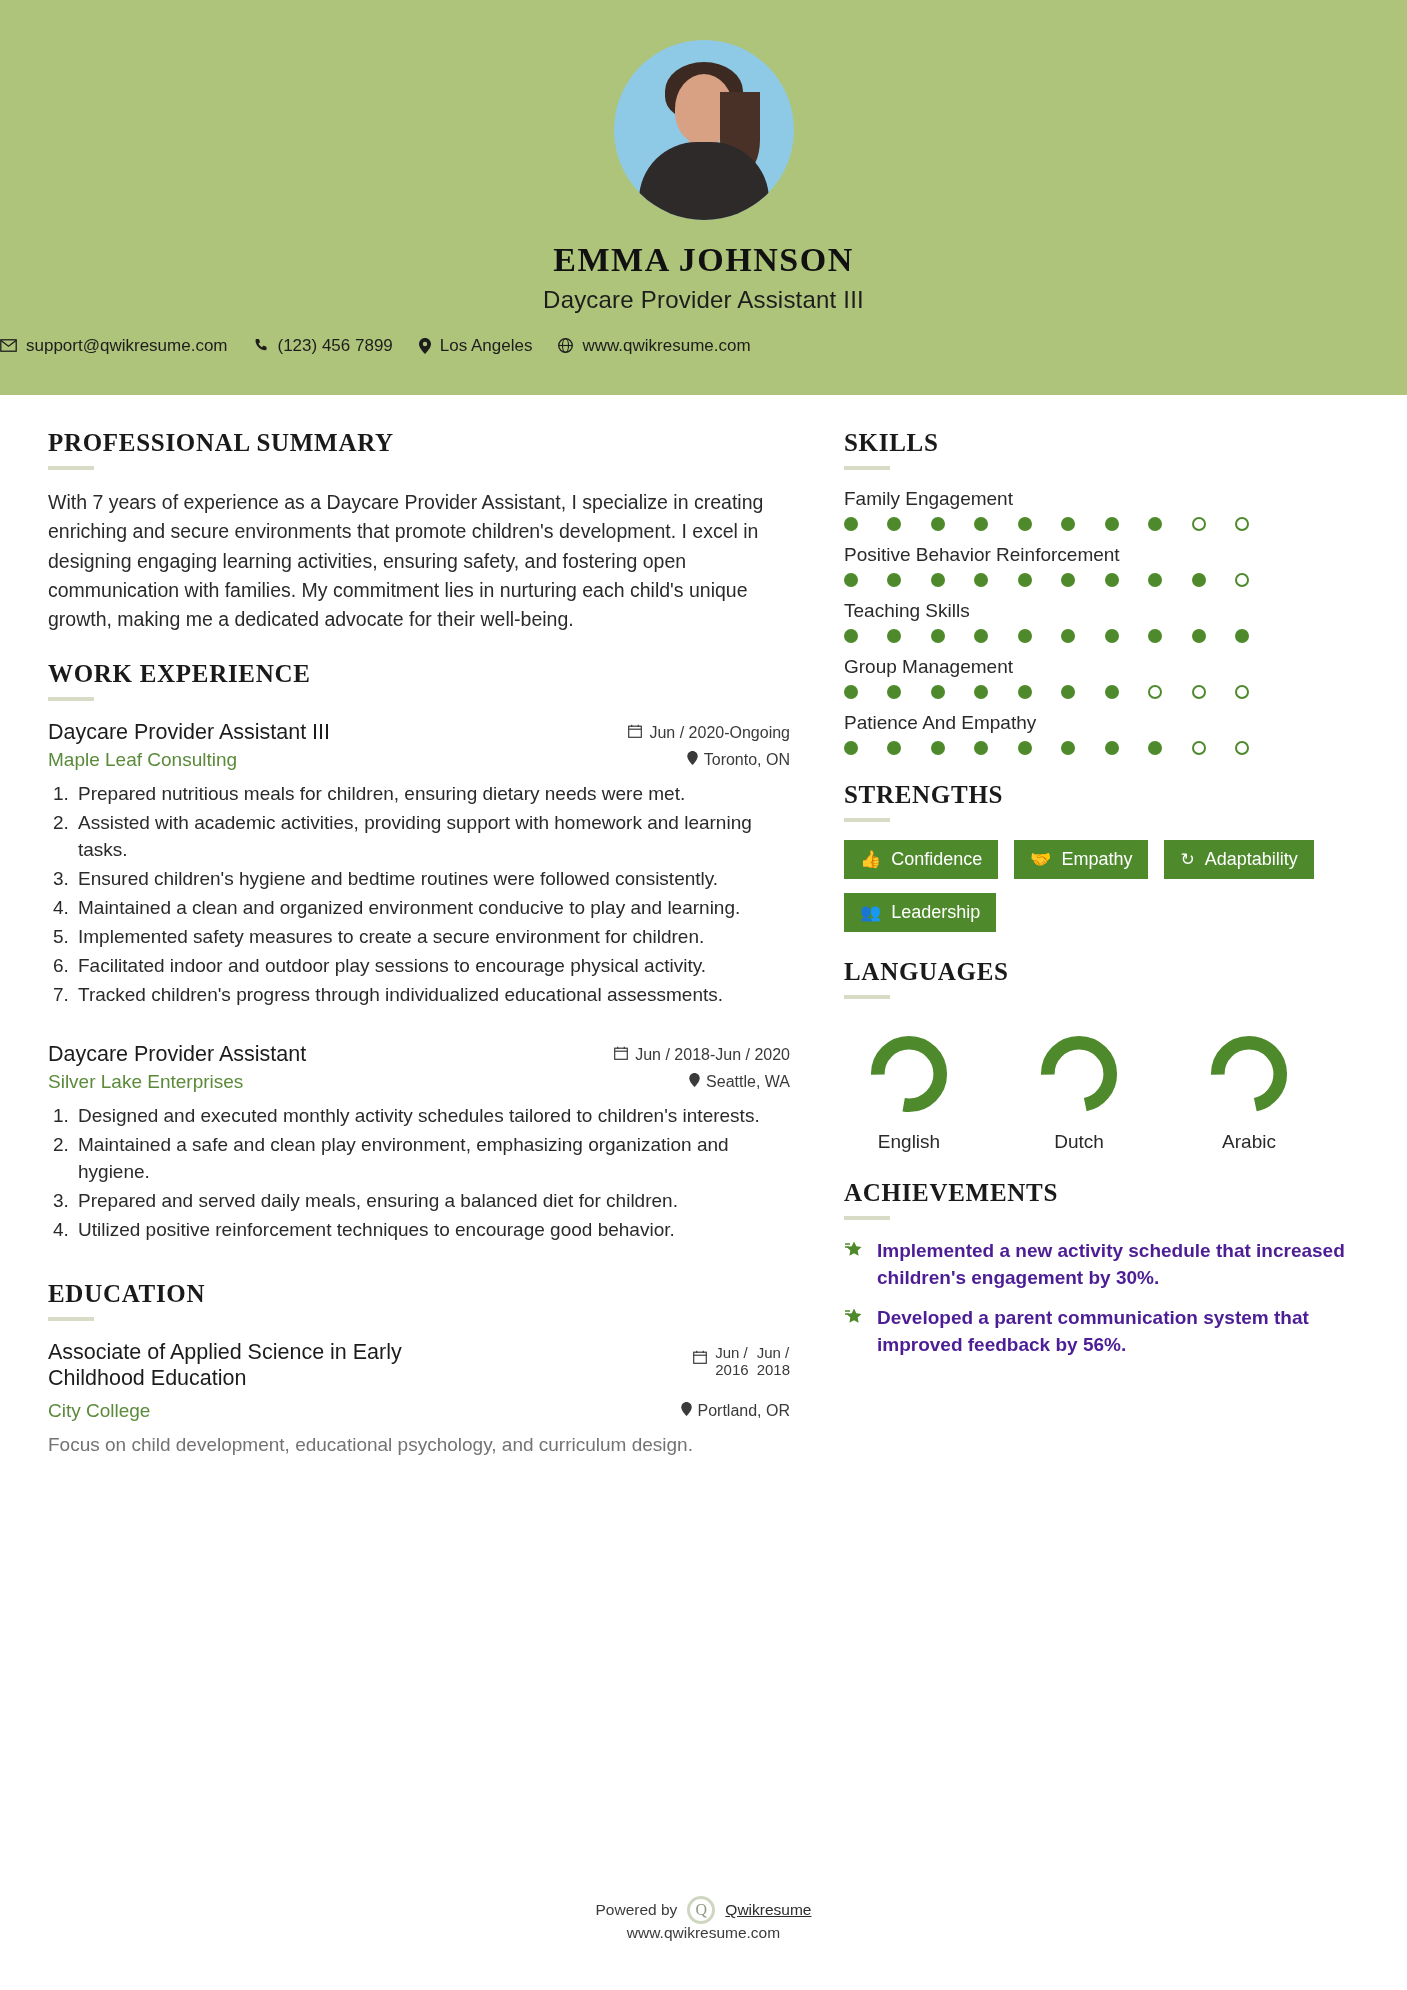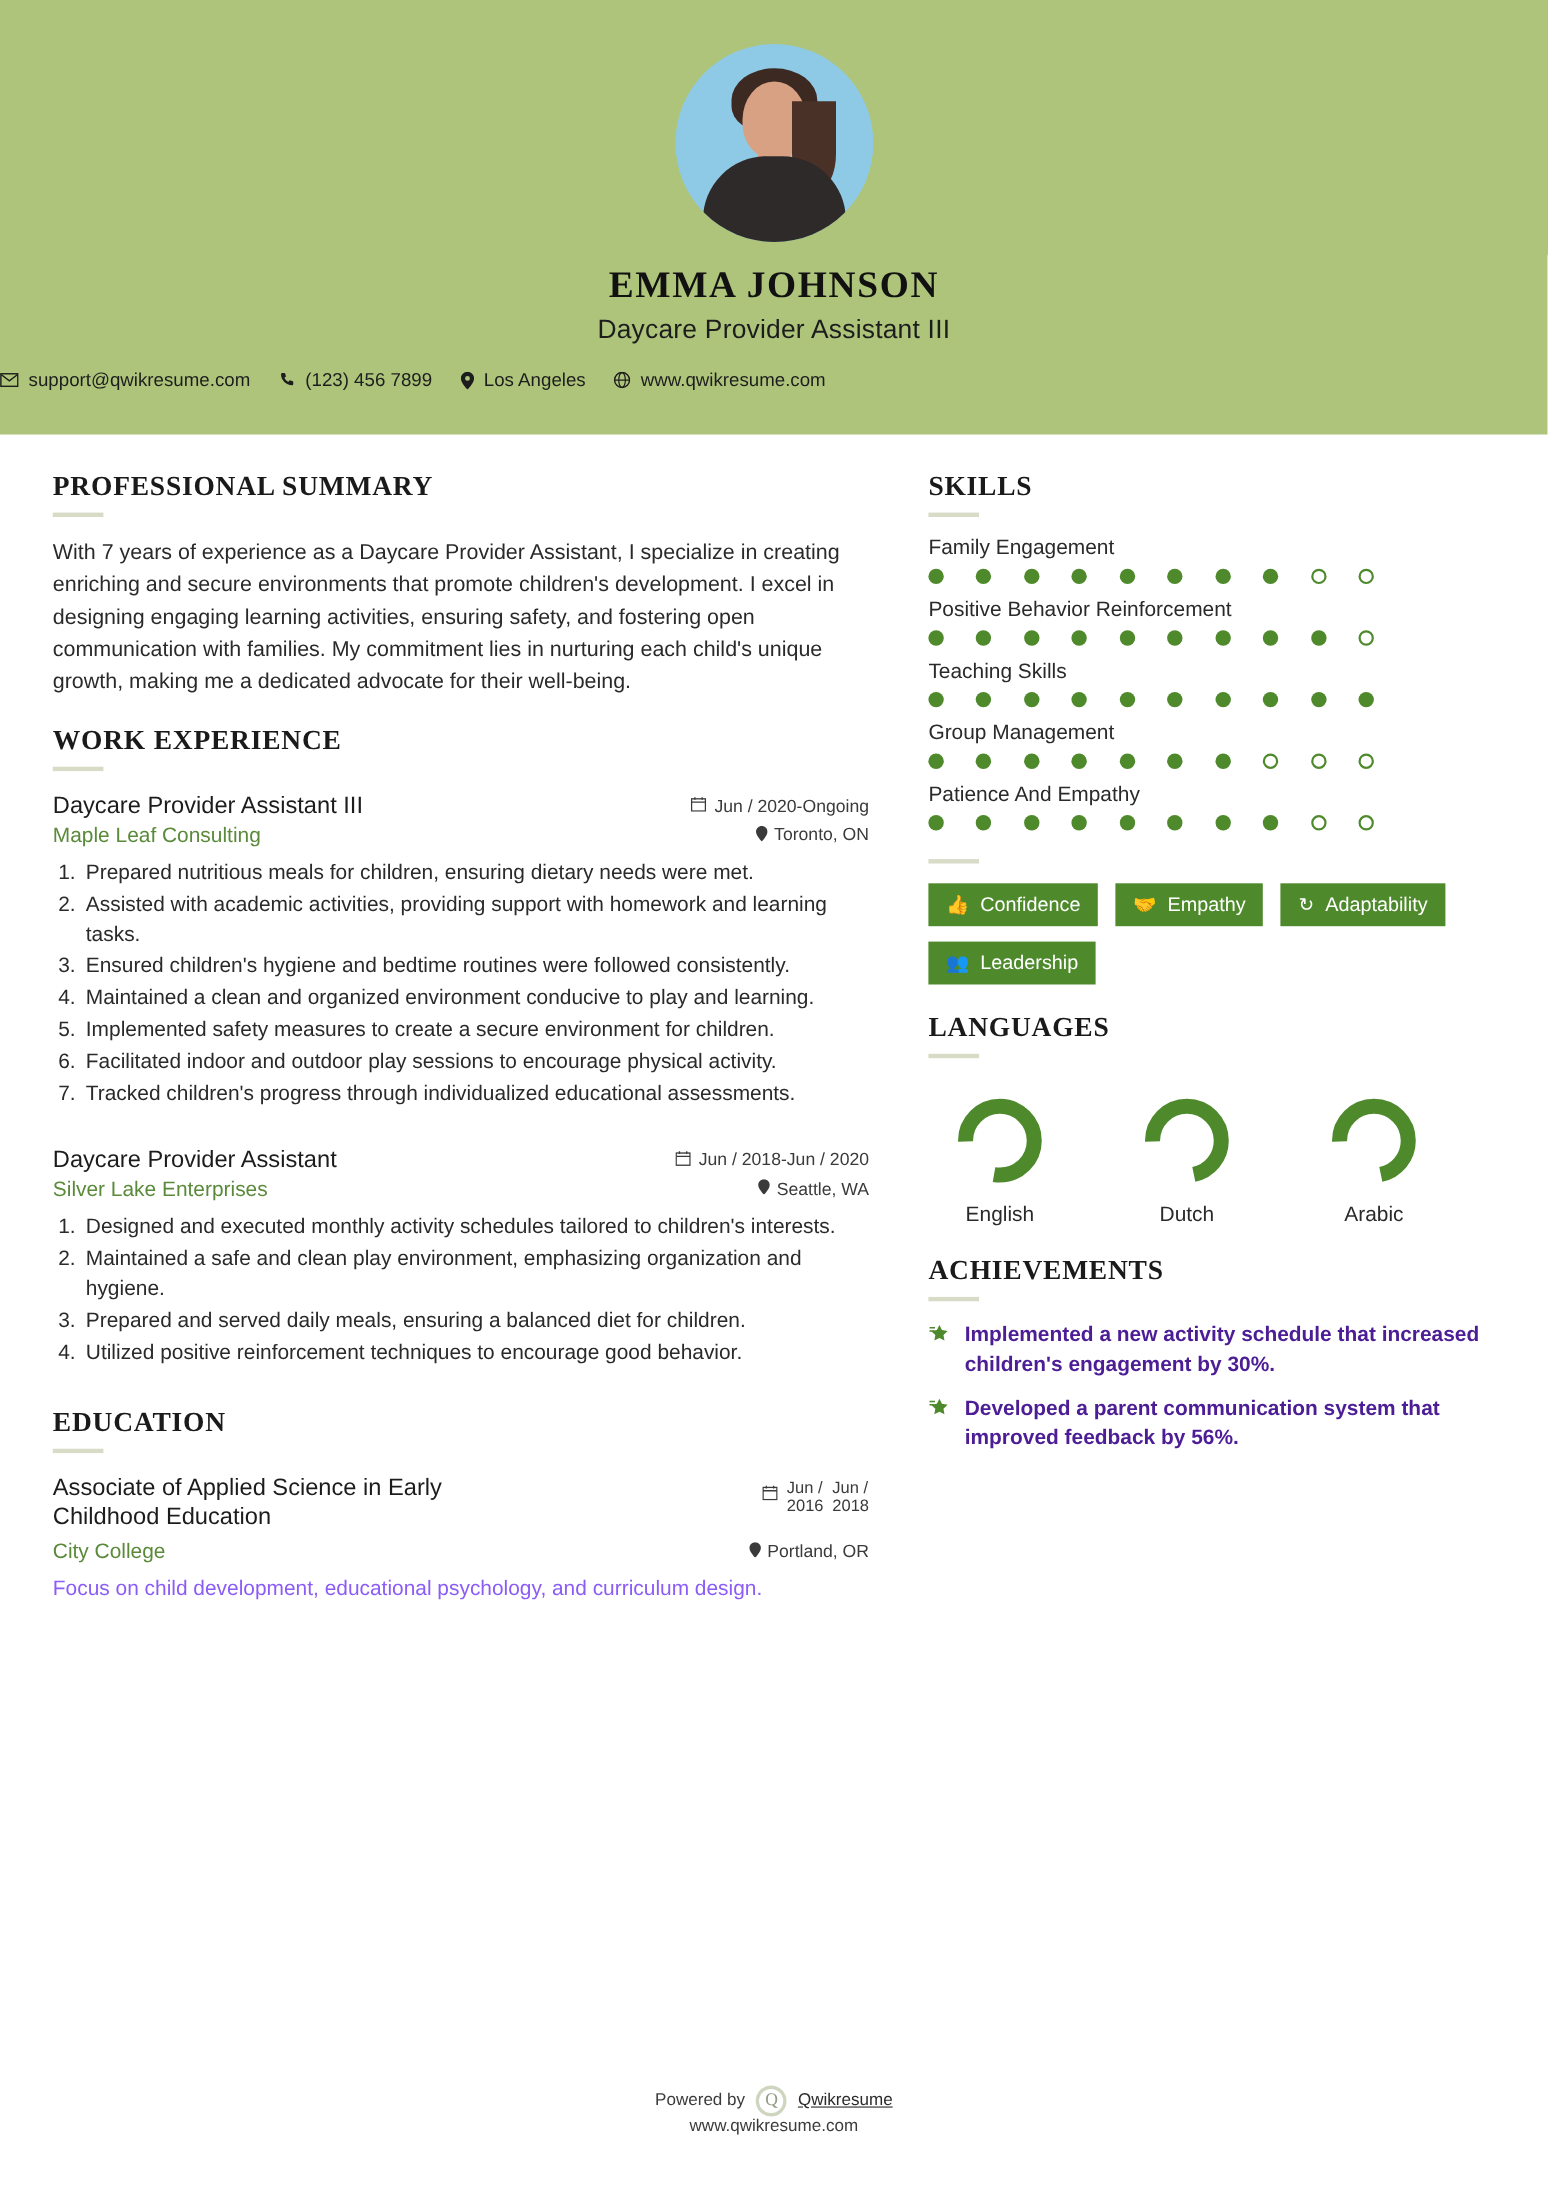--- a/index.html
+++ b/index.html
@@ -150,21 +150,21 @@
   ol.bullets {
     margin: 10px 0 0 0;
     padding-left: 26px;
     font-size: 19px;
     line-height: 1.42;
     color: #2a2a2a;
   }
   ol.bullets li { margin-bottom: 2px; padding-left: 4px; }
   .job-spacer { height: 26px; }
 
-  .edu-desc { font-size: 19px; line-height: 1.45; margin: 9px 0 0 0; color: #8b5cf6; }
+  .edu-desc { font-size: 19px; line-height: 1.45; margin: 9px 0 0 0; color: #737373; }
   .edu-dates { display: flex; align-items: flex-start; gap: 8px; font-size: 15px; color: #3a3a3a; }
   .edu-dates .d { line-height: 1.15; text-align: left; }
 
   
   .skill { margin-bottom: 13px; }
   .skill-name { font-size: 19px; color: #2a2a2a; margin-bottom: 7px; }
   .dots { display: flex; gap: 0; justify-content: space-between; width: 405px; }
   .dot { width: 14px; height: 14px; border-radius: 50%; }
   .dot.on { background: #4e8a2c; }
   .dot.off { background: #fff; border: 2px solid #4e8a2c; width: 14px; height: 14px; }
@@ -491,20 +491,21 @@
               <span class="dot on"></span>
               <span class="dot on"></span>
               <span class="dot off"></span>
               <span class="dot off"></span>
           </div>
         </div>
       </div>
 
 
       <div class="sec-block">
+        <h2 class="sec">STRENGTHS</h2>
         <div class="sec-rule"></div>
         <div class="strengths">
           <div class="strength">
             <span class="gi">👍</span>
             <span>Confidence</span>
           </div>
           <div class="strength">
             <span class="gi">🤝</span>
             <span>Empathy</span>
           </div>

